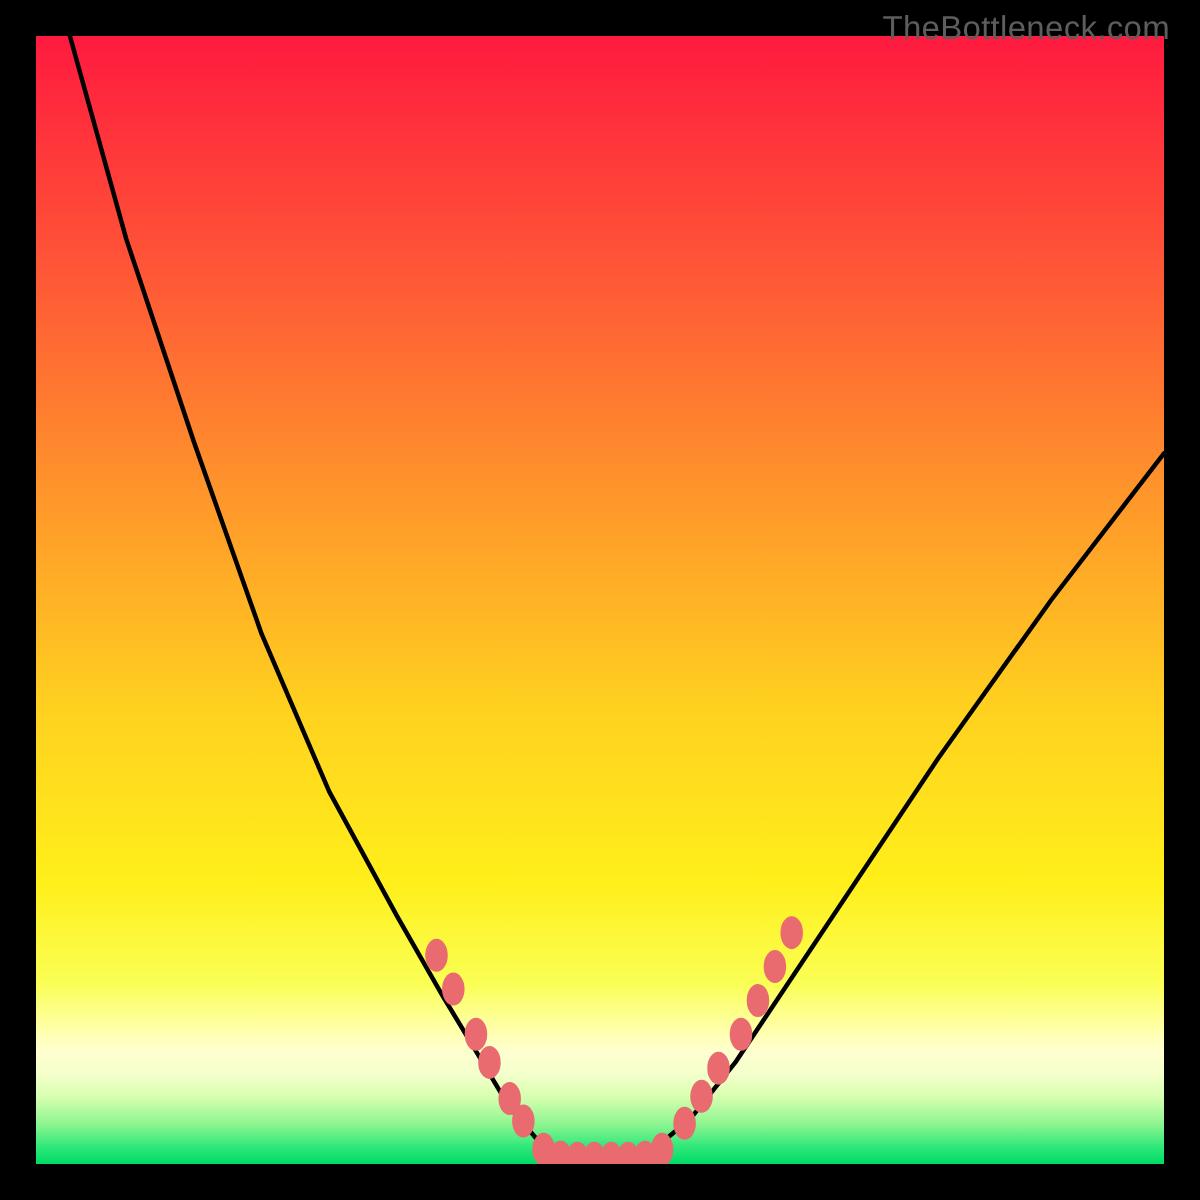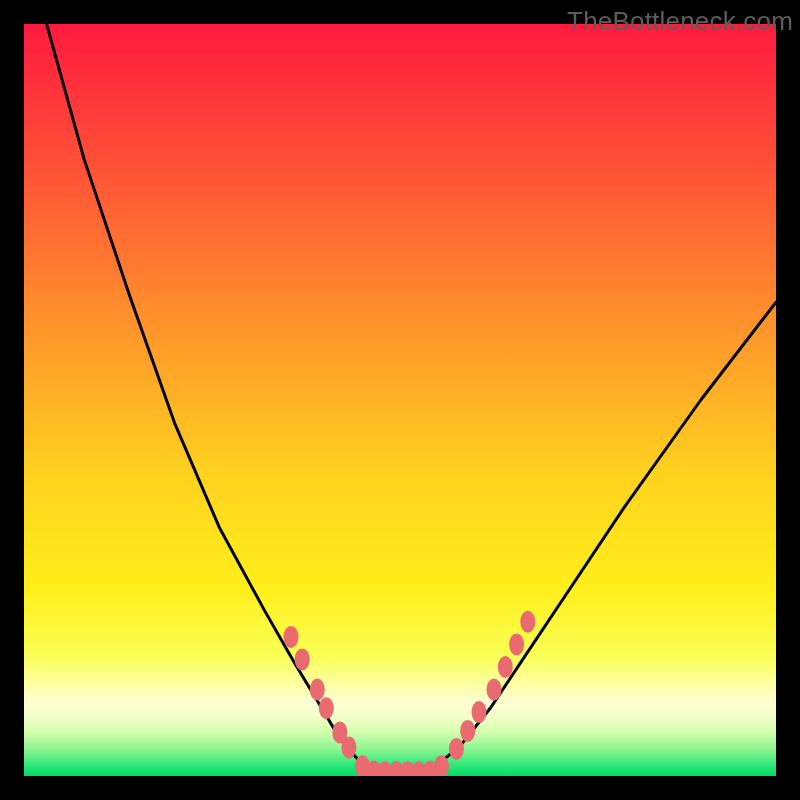--- a/index.html
+++ b/index.html
@@ -27,22 +27,22 @@
     height: 752px;
   }
   .plot svg {
     display: block;
     width: 752px;
     height: 752px;
   }
   .watermark {
     position: absolute;
     top: 6px;
-    right: 7px;
-    font-size: 26px;
+    right: 20px;
+    font-size: 22px;
     font-weight: 500;
     color: #5d5d5d;
     letter-spacing: 0.2px;
     user-select: none;
   }
 </style>
 </head>
 <body>
 
 <div class="frame">

